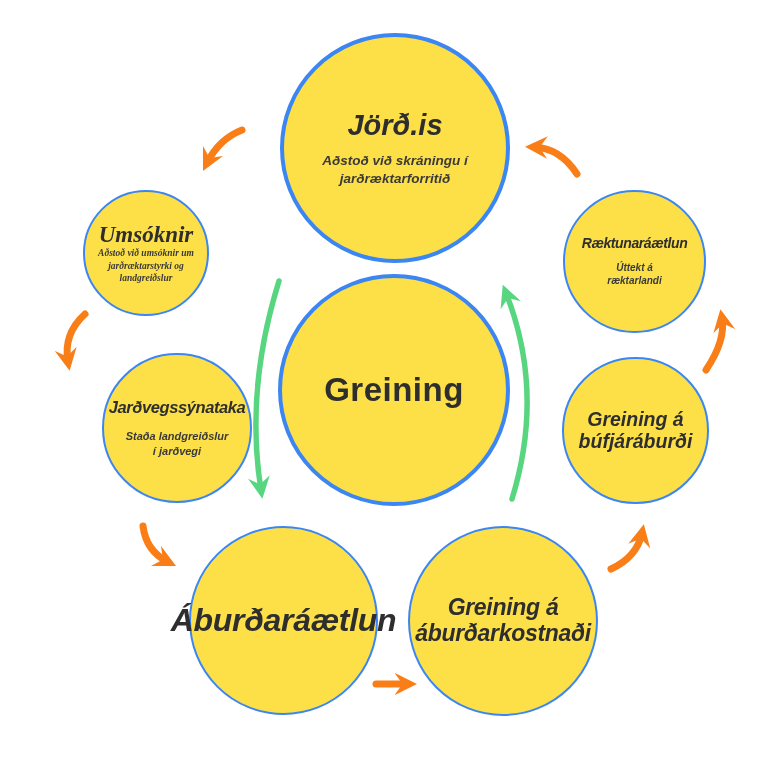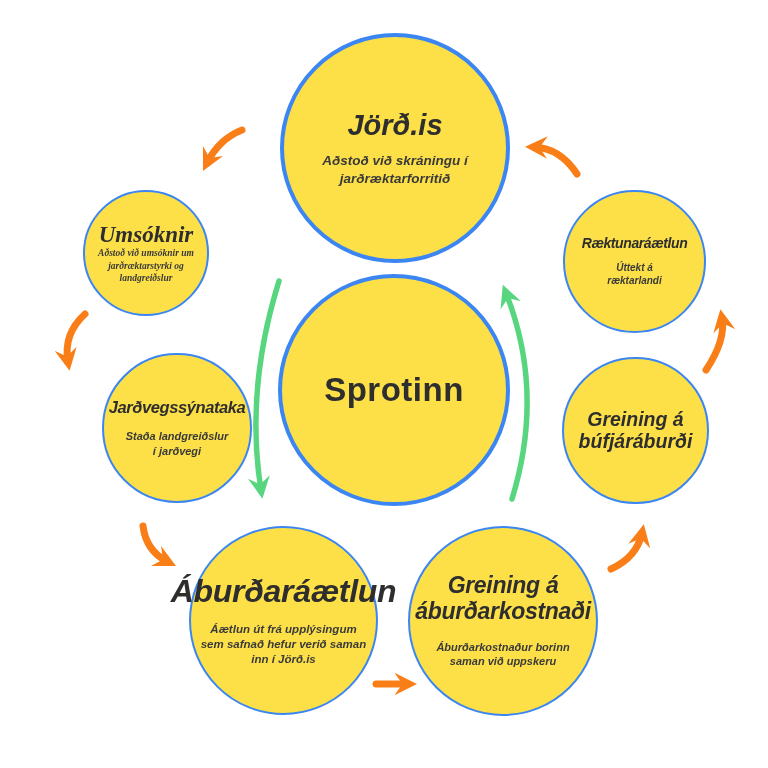--- a/index.html
+++ b/index.html
@@ -127,36 +127,34 @@
     <div class="subtitle">Aðstoð við umsóknir um jarðræktarstyrki og landgreiðslur</div>
   </div>
 
   <div class="circle" id="c-jardvegs">
     <div class="title">Jarðvegssýnataka</div>
     <div class="subtitle">Staða landgreiðslur í jarðvegi</div>
   </div>
 
   <div class="circle" id="c-aburdar">
     <div class="title">Áburðaráætlun</div>
-    <div class="subtitle">Áætlun út frá upplýsingum sem safnað hefur verið saman inn í Jörð.is</div>
   </div>
 
   <div class="circle" id="c-kostnadur">
     <div class="title">Greining á
 áburðarkostnaði</div>
-    <div class="subtitle">Áburðarkostnaður borinn saman við uppskeru</div>
   </div>
 
   <div class="circle" id="c-bufjar">
     <div class="title">Greining á
 búfjáráburði</div>
   </div>
 
   <div class="circle" id="c-raektun">
     <div class="title">Ræktunaráætlun</div>
     <div class="subtitle">Úttekt á ræktarlandi</div>
   </div>
 
   <div class="circle" id="c-center">
-    <div class="title">Sprotinn</div>
+    <div class="title">Greining</div>
   </div>
 
 </div>
 
 </body></html>

